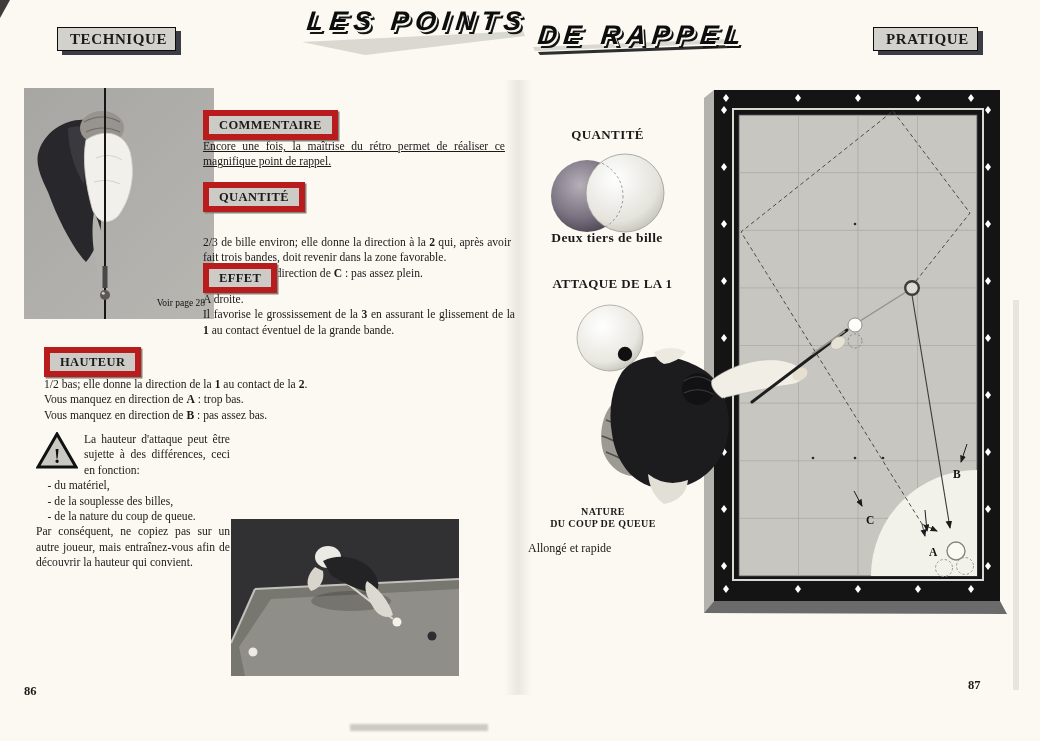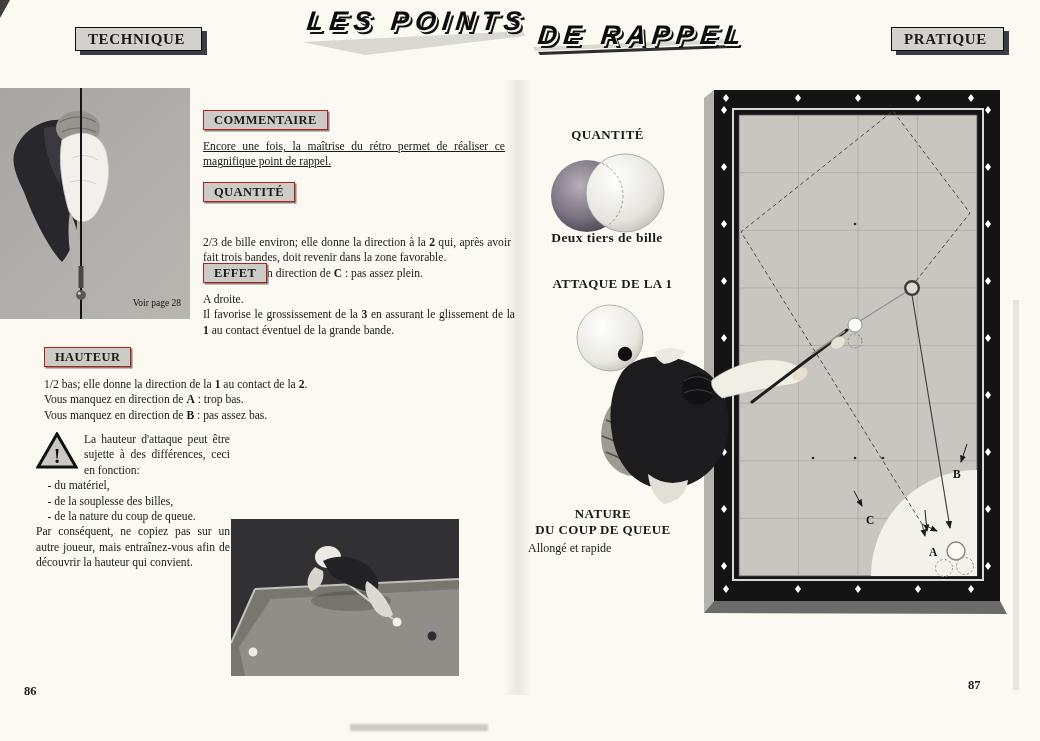--- a/index.html
+++ b/index.html
@@ -1,21 +1,21 @@
 <!DOCTYPE html>
 <html><head>
 <meta charset="utf-8">
 <style>
   html,body{margin:0;padding:0;background:#e8e6df;}
   #page{position:relative;width:1040px;height:741px;background:#fbf9f1;overflow:hidden;
         font-family:"Liberation Serif",serif;color:#1a1a1a;}
   .abs{position:absolute;}
   .tabbox{background:#d2d1cb;border:1.6px solid #0c0c0c;box-shadow:5px 4px 0 #3c3c46;
-          padding:3px 16px 2px 12px;font-weight:bold;font-size:15px;letter-spacing:.6px;margin-left:18px;}
-  .secbox{display:inline-block;background:#cccbc5;border:1px solid #b91c1c;box-shadow:1.5px 1.5px 0 #84837c;
+          padding:3px 8px 2px 12px;font-weight:bold;font-size:15px;letter-spacing:.6px;}
+  .secbox{display:inline-block;background:#cccbc5;border:6px solid #b91c1c;box-shadow:1.5px 1.5px 0 #84837c;
           padding:2px 10px 1px 10px;font-weight:bold;font-size:12.5px;letter-spacing:.4px;}
   .body-txt{font-size:11.6px;line-height:1.33;text-align:justify;}
   .title-txt{font-family:"Liberation Sans",sans-serif;font-style:italic;font-weight:bold;
              font-size:27px;letter-spacing:6px;transform:skewX(-6deg);color:#0d0d0d;
              text-shadow:1.5px 1.5px 0 #f7f6ef,3.5px 3.5px 0 #141414;white-space:nowrap;}
   .rp-label{font-weight:bold;font-size:13px;letter-spacing:.4px;text-align:center;}
   .pagenum{font-weight:bold;font-size:12.5px;}
   .photo{overflow:hidden;}
   b{font-weight:bold;}
 </style>
@@ -33,21 +33,21 @@
     <polygon points="7,14 228,3 230,8 70,27" fill="#d9d8d1"></polygon>
     <polygon points="238,19 437,11 438,15 240,23" fill="#d9d8d1"></polygon>
     <polygon points="243,24 435,17 436,20 245,27" fill="#2e2e2e"></polygon>
   </svg>
   <div class="abs title-txt" style="left:307px;top:6px;">LES POINTS</div>
   <div class="abs title-txt" style="left:538px;top:20px;">DE RAPPEL</div>
 
   <div class="abs tabbox" style="left:57px;top:27px;">TECHNIQUE</div>
   <div class="abs tabbox" style="left:873px;top:27px;">PRATIQUE</div>
 
-  <div class="abs photo" style="left:0;top:88px;width:190px;height:231px;background:linear-gradient(135deg,#a7a6a3,#b8b6b1);">
+  <div class="abs photo" style="left:24px;top:88px;width:190px;height:231px;background:linear-gradient(135deg,#a7a6a3,#b8b6b1);">
     <svg width="161" height="231" viewBox="0 0 161 231">
       <path d="M 14,66 C 20,42 44,30 62,32 C 74,34 80,42 78,54 C 70,76 70,104 76,126 C 80,142 72,162 62,174 C 50,162 34,132 24,104 C 16,88 12,76 14,66 Z" fill="#28272b"></path>
       <path d="M 44,40 C 56,36 68,40 72,50 C 66,64 60,80 60,96 C 52,84 44,62 44,40 Z" fill="#3a3940"></path>
       <ellipse cx="78" cy="40" rx="22" ry="17" fill="#97948f"></ellipse>
       <path d="M 60,34 Q 78,24 96,34 M 62,44 Q 78,36 96,44" stroke="#6e6b66" stroke-width="1.2" fill="none"></path>
       <path d="M 62,52 C 80,40 100,44 106,64 C 112,88 106,112 94,128 C 84,138 72,134 68,120 C 62,98 58,72 62,52 Z" fill="#f2f0ea" stroke="#d8d6ce" stroke-width="0.8"></path>
       <path d="M 72,70 Q 86,64 98,72 M 70,94 Q 84,90 96,96" stroke="#d3d1c9" stroke-width="1" fill="none"></path>
       <path d="M 70,124 C 76,136 80,152 82,170 C 84,182 82,190 80,196 C 76,190 72,178 70,164 C 68,150 68,136 70,124 Z" fill="#b4b2ac"></path>
       <line x1="81" y1="0" x2="81" y2="231" stroke="#151515" stroke-width="2"></line>
       <rect x="78.5" y="178" width="5" height="22" fill="#4a4846"></rect>
@@ -128,21 +128,21 @@
       <radialGradient id="gBall" cx="38%" cy="32%" r="80%">
         <stop offset="0%" stop-color="#ffffff"></stop>
           <stop offset="68%" stop-color="#e8e7e0"></stop>
           <stop offset="100%" stop-color="#b9b8b0"></stop>
       </radialGradient>
     </defs>
     <circle cx="36" cy="37" r="33" fill="url(#gBall)" stroke="#a3a29a" stroke-width="0.8"></circle>
     <circle cx="51" cy="53" r="7.2" fill="#101010"></circle>
   </svg>
 
-  <div class="abs rp-label" style="left:528px;top:506px;width:150px;font-size:13px;line-height:1.2;">
+  <div class="abs rp-label" style="left:528px;top:506px;width:150px;font-size:10px;line-height:1.2;">
     <div>NATURE</div>
     <div>DU COUP DE QUEUE</div>
   </div>
   <div class="abs" style="left:528px;top:541px;width:150px;font-size:12px;">Allongé et rapide</div>
 
   <svg class="abs" style="left:590px;top:85px;" width="430" height="545" viewBox="590 85 430 545">
     <defs>
       <marker id="ah" orient="auto" markerWidth="9" markerHeight="8" refX="6.5" refY="3">
         <path d="M0,0 L7.5,3 L0,6 Z" fill="#1c1c1c"></path>
       </marker>

